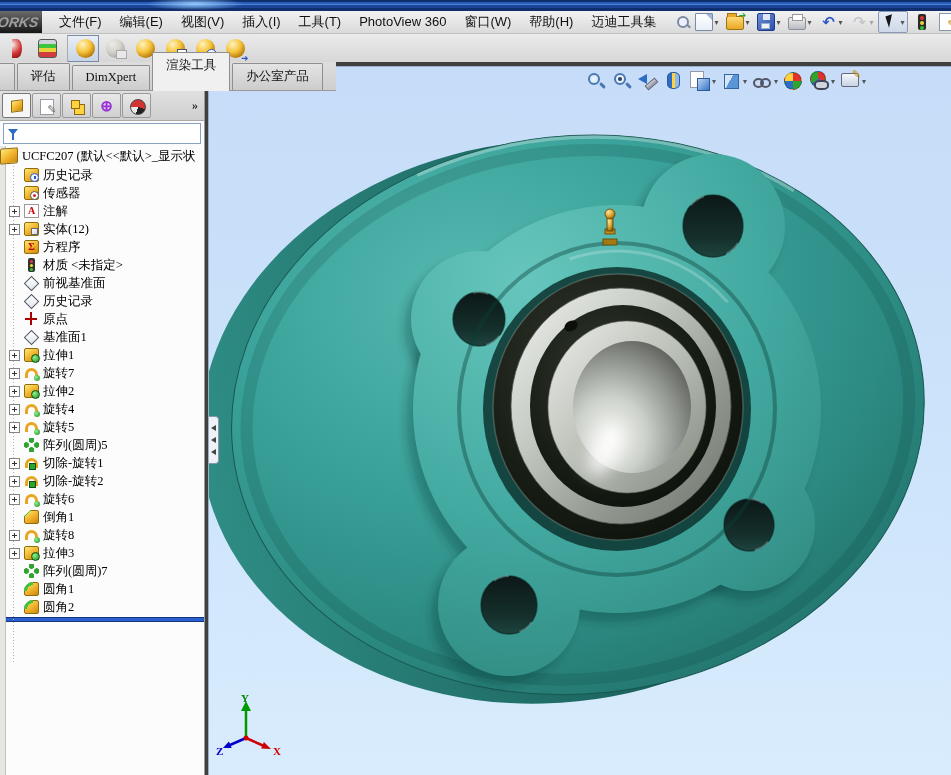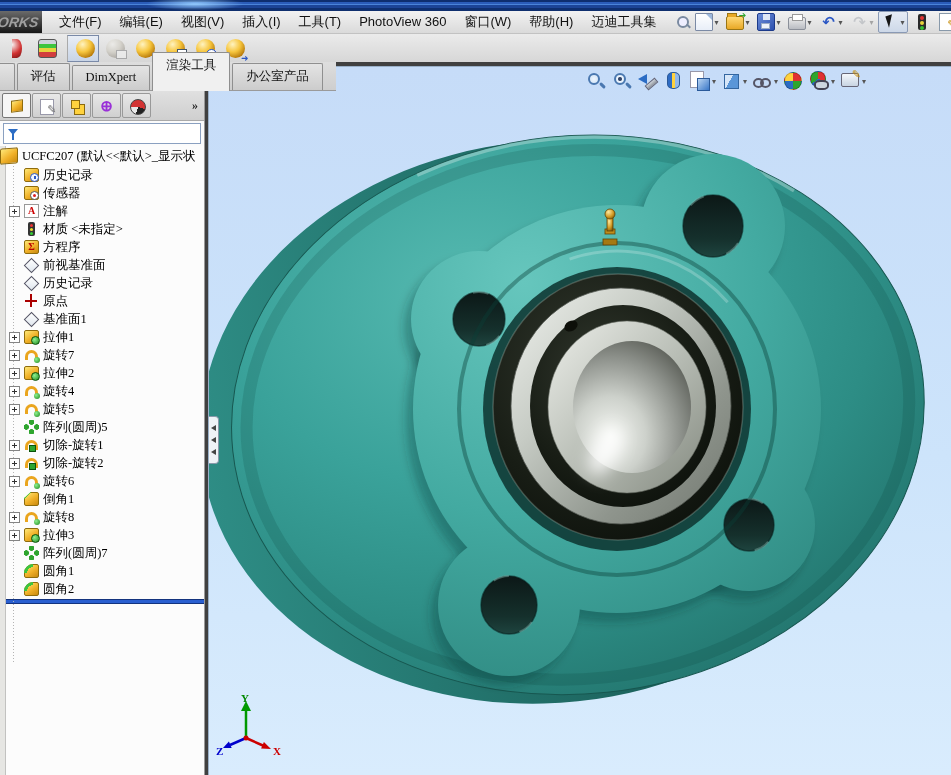--- a/index.html
+++ b/index.html
@@ -472,28 +472,33 @@
               <span class="exp"></span>
               <span class="tico ic-sensor"></span>
               <span class="tlabel">传感器</span>
             </div>
             <div class="trow">
               <span class="exp on"></span>
               <span class="tico ic-annot"></span>
               <span class="tlabel">注解</span>
             </div>
             <div class="trow">
+              <span class="exp on"></span>
+              <span class="tico ic-bodies"></span>
+              <span class="tlabel">实体(12)</span>
+            </div>
+            <div class="trow">
+              <span class="exp"></span>
+              <span class="tico ic-equation"></span>
+              <span class="tlabel">方程序</span>
+            </div>
+            <div class="trow">
               <span class="exp"></span>
               <span class="tico ic-material"></span>
               <span class="tlabel">材质 &lt;未指定&gt;</span>
-            </div>
-            <div class="trow">
-              <span class="exp"></span>
-              <span class="tico ic-equation"></span>
-              <span class="tlabel">方程序</span>
             </div>
             <div class="trow">
               <span class="exp"></span>
               <span class="tico ic-plane"></span>
               <span class="tlabel">前视基准面</span>
             </div>
             <div class="trow">
               <span class="exp"></span>
               <span class="tico ic-plane"></span>
               <span class="tlabel">历史记录</span>

